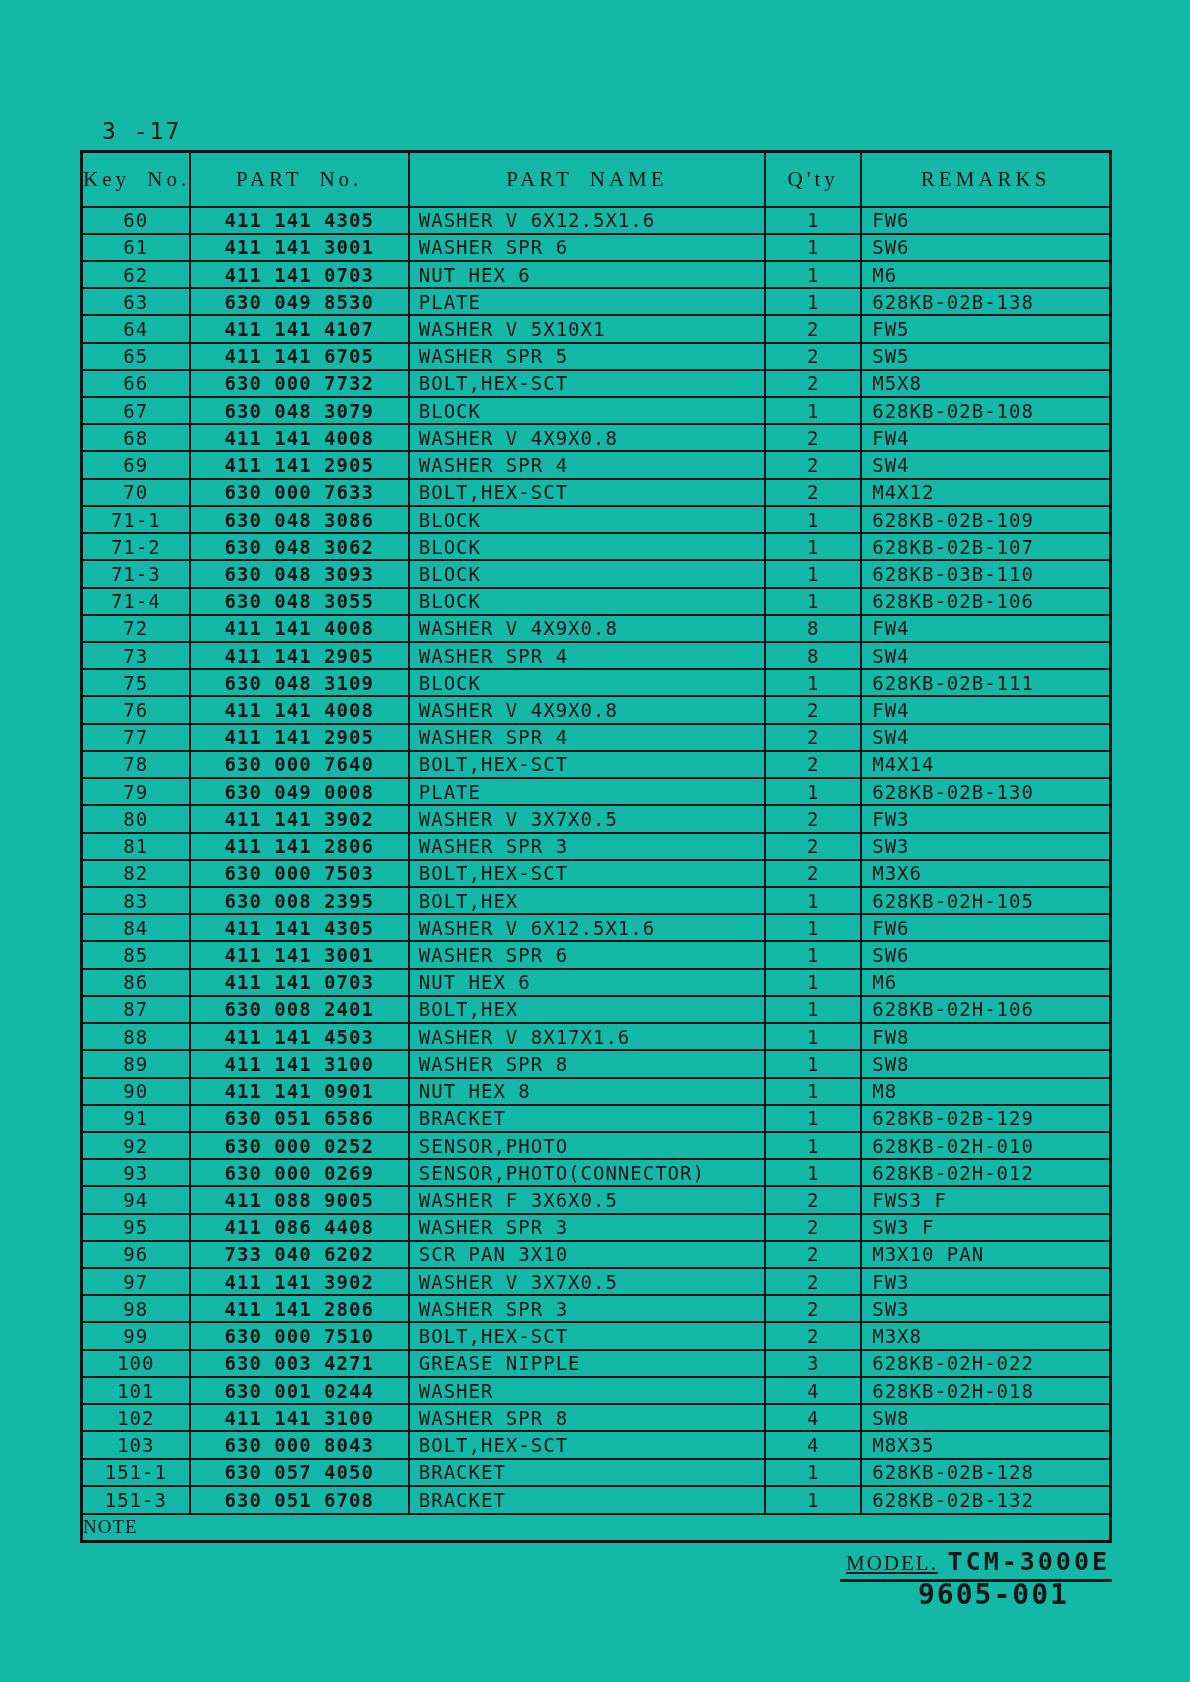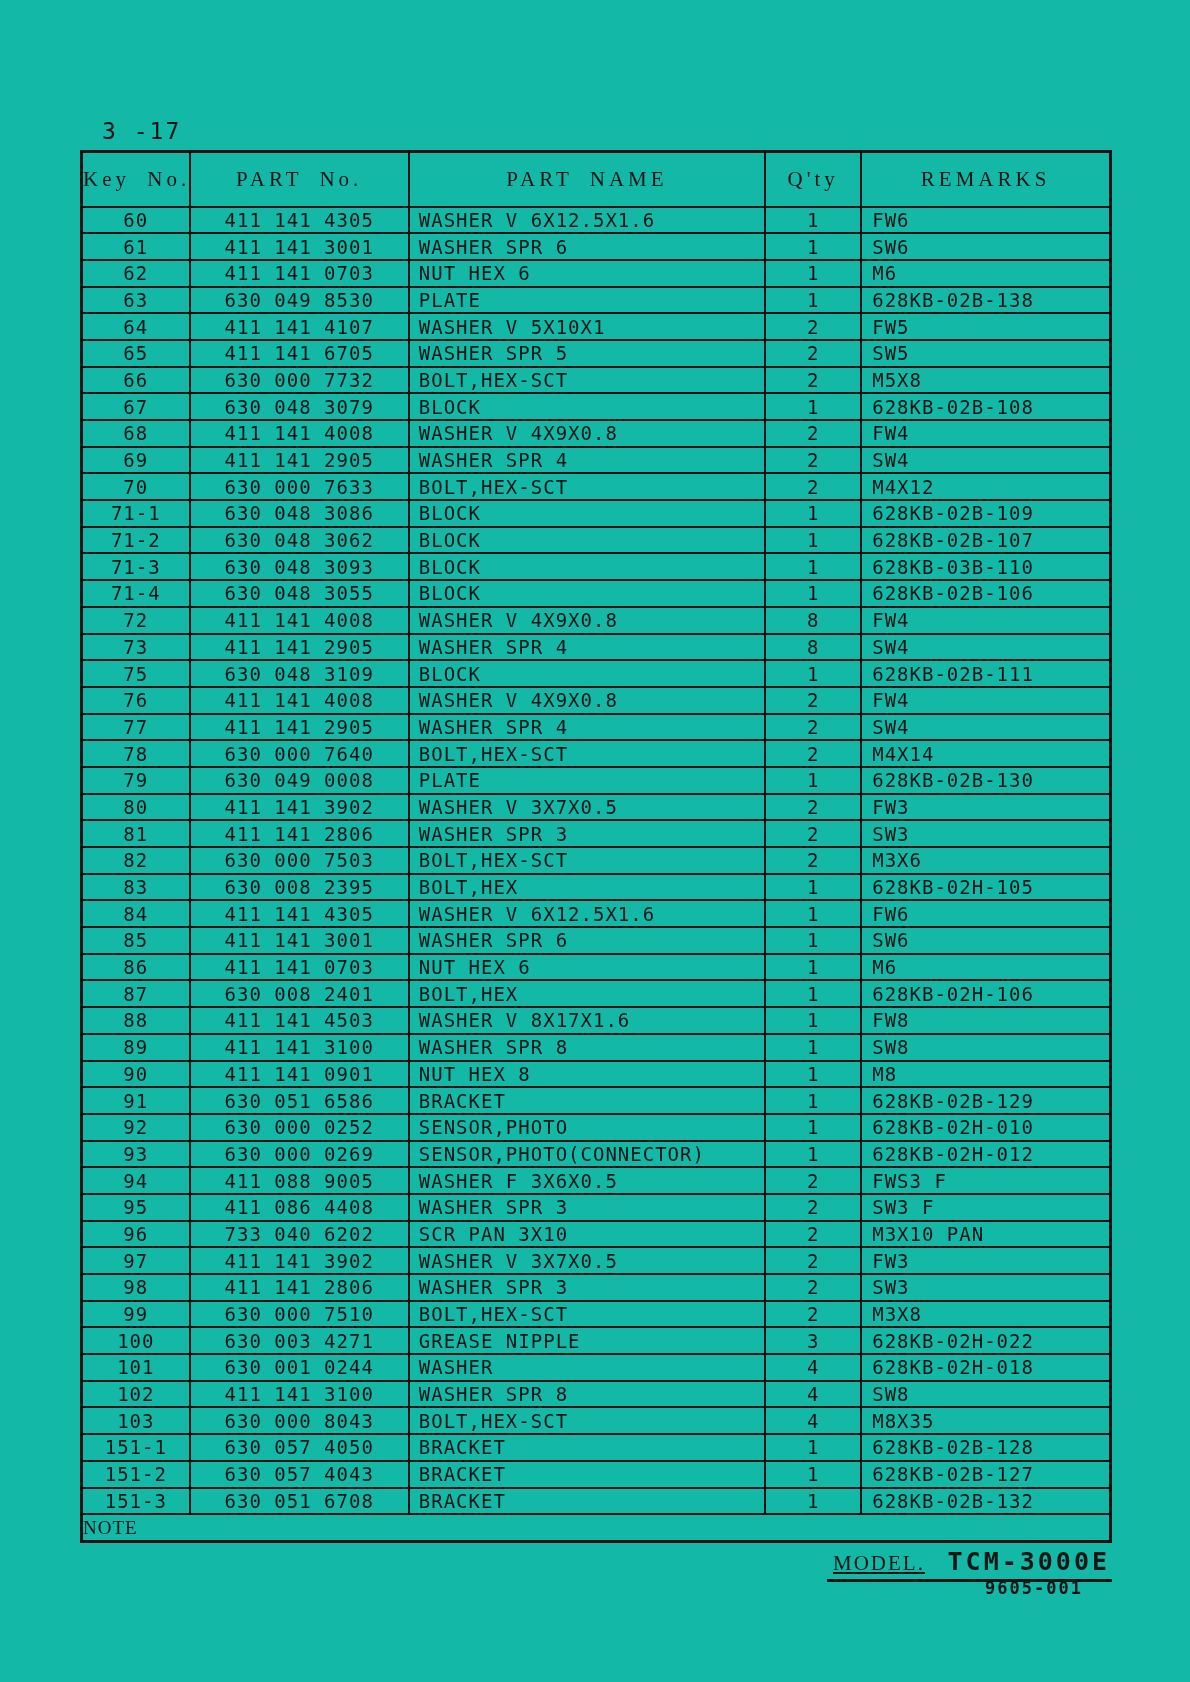--- a/index.html
+++ b/index.html
@@ -47,21 +47,21 @@
     vertical-align: middle;
   }
   .parts-table tbody td {
     height: 23.8px;
     font-size: 19px;
     letter-spacing: 1px;
     vertical-align: middle;
     padding: 0;
   }
   .col-key    { width: 108px; text-align: center; }
-  .col-partno { width: 219px; text-align: center; }
+  .col-partno { width: 219px; text-align: center; font-weight: bold; }
   .col-name   { width: 356px; text-align: left; padding-left: 9px !important; }
   .col-qty    { width: 96px;  text-align: center; }
   .col-remarks{ width: 249px; text-align: left; padding-left: 10px !important; }
   .note-row td {
     height: 143px;
     vertical-align: top;
     font-family: "Liberation Serif", "DejaVu Serif", serif;
     font-size: 21px;
     letter-spacing: 4px;
     padding: 8px 0 0 16px;
@@ -77,29 +77,28 @@
   .model-label {
     font-family: "Liberation Serif", "DejaVu Serif", serif;
     font-size: 21px;
     letter-spacing: 2px;
     text-decoration: underline;
   }
   .model-value {
     font-size: 25px;
     font-weight: 600;
     letter-spacing: 3px;
-    margin-left: 13px;
   }
   .doc-number {
     position: absolute;
     top: 1578px;
     left: 918px;
     width: 165px;
-    text-align: right;
-    font-size: 17px;
+    text-align: left;
+    font-size: 28px;
     font-weight: 600;
     letter-spacing: 2px;
   }
 </style>
 </head>
 <body>
 
 <div class="page">
 
   <div class="page-num">3 -17</div>
@@ -438,27 +437,20 @@
           <td class="col-remarks">M8X35</td>
         </tr>
         <tr>
           <td class="col-key">151-1</td>
           <td class="col-partno">630 057 4050</td>
           <td class="col-name">BRACKET</td>
           <td class="col-qty">1</td>
           <td class="col-remarks">628KB-02B-128</td>
         </tr>
         <tr>
-          <td class="col-key">151-2</td>
-          <td class="col-partno">630 057 4043</td>
-          <td class="col-name">BRACKET</td>
-          <td class="col-qty">1</td>
-          <td class="col-remarks">628KB-02B-127</td>
-        </tr>
-        <tr>
           <td class="col-key">151-3</td>
           <td class="col-partno">630 051 6708</td>
           <td class="col-name">BRACKET</td>
           <td class="col-qty">1</td>
           <td class="col-remarks">628KB-02B-132</td>
         </tr>
       </tbody>
     <tbody>
       <tr class="note-row">
         <td colspan="5">NOTE</td>

